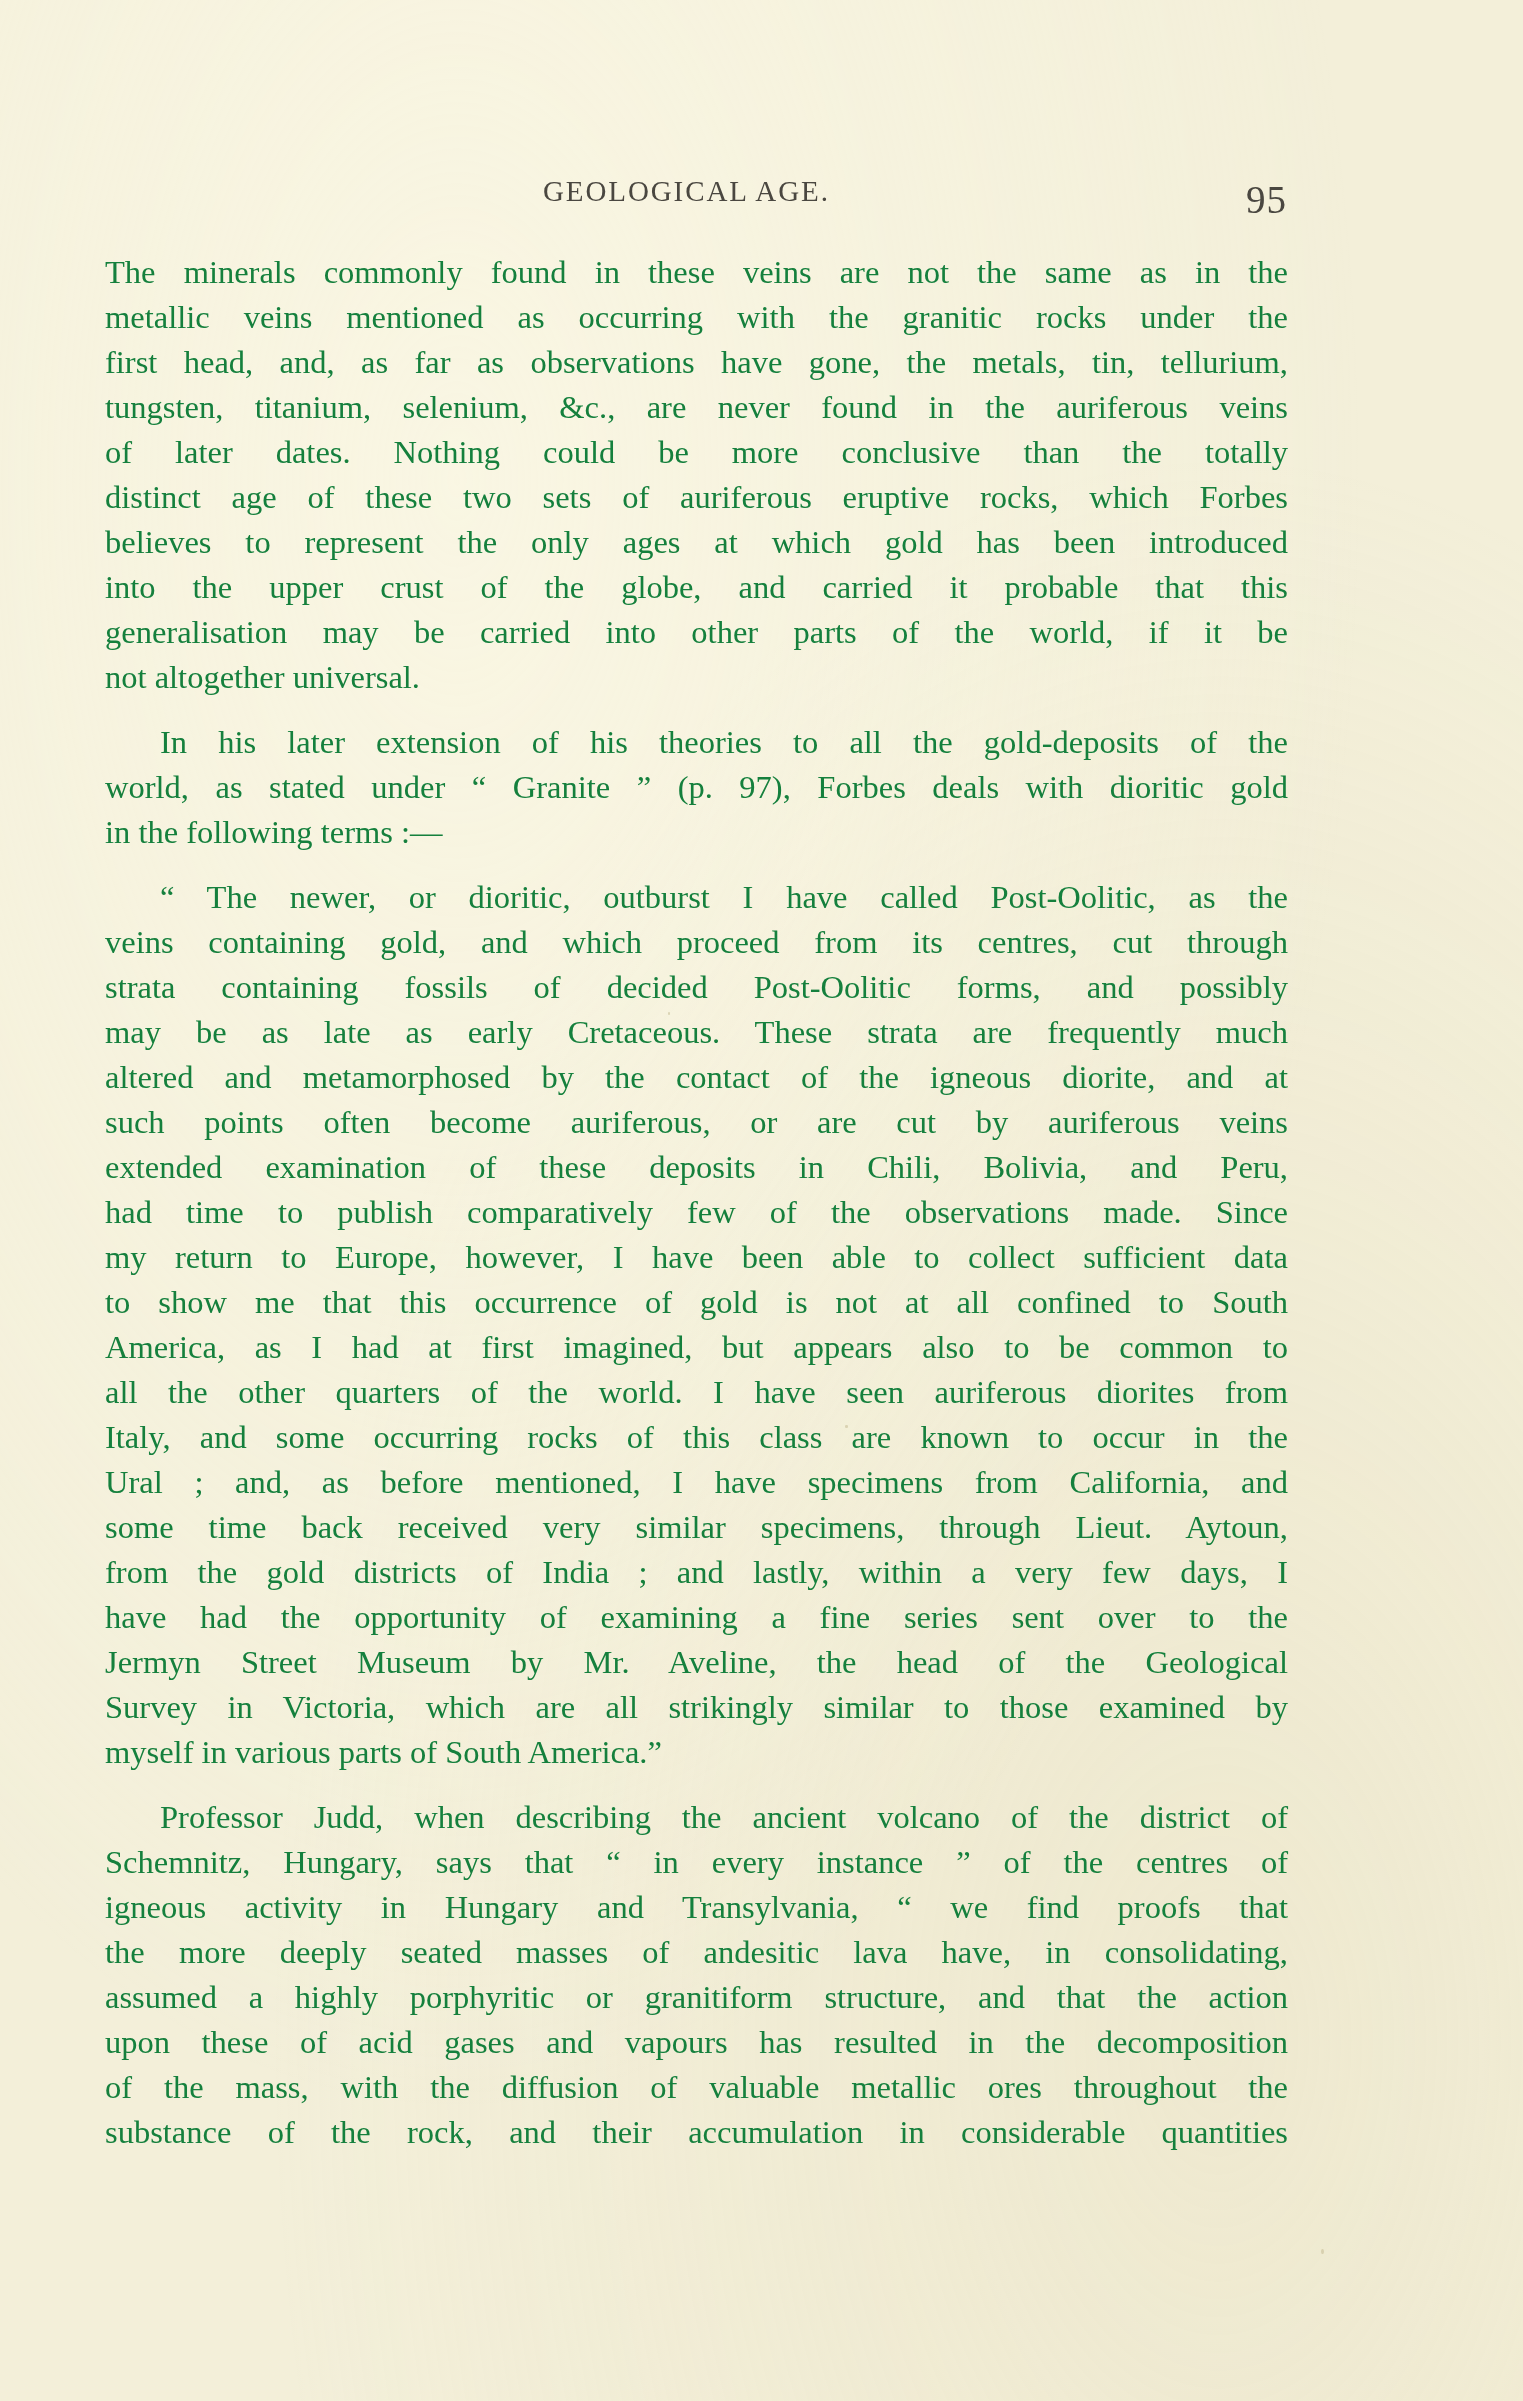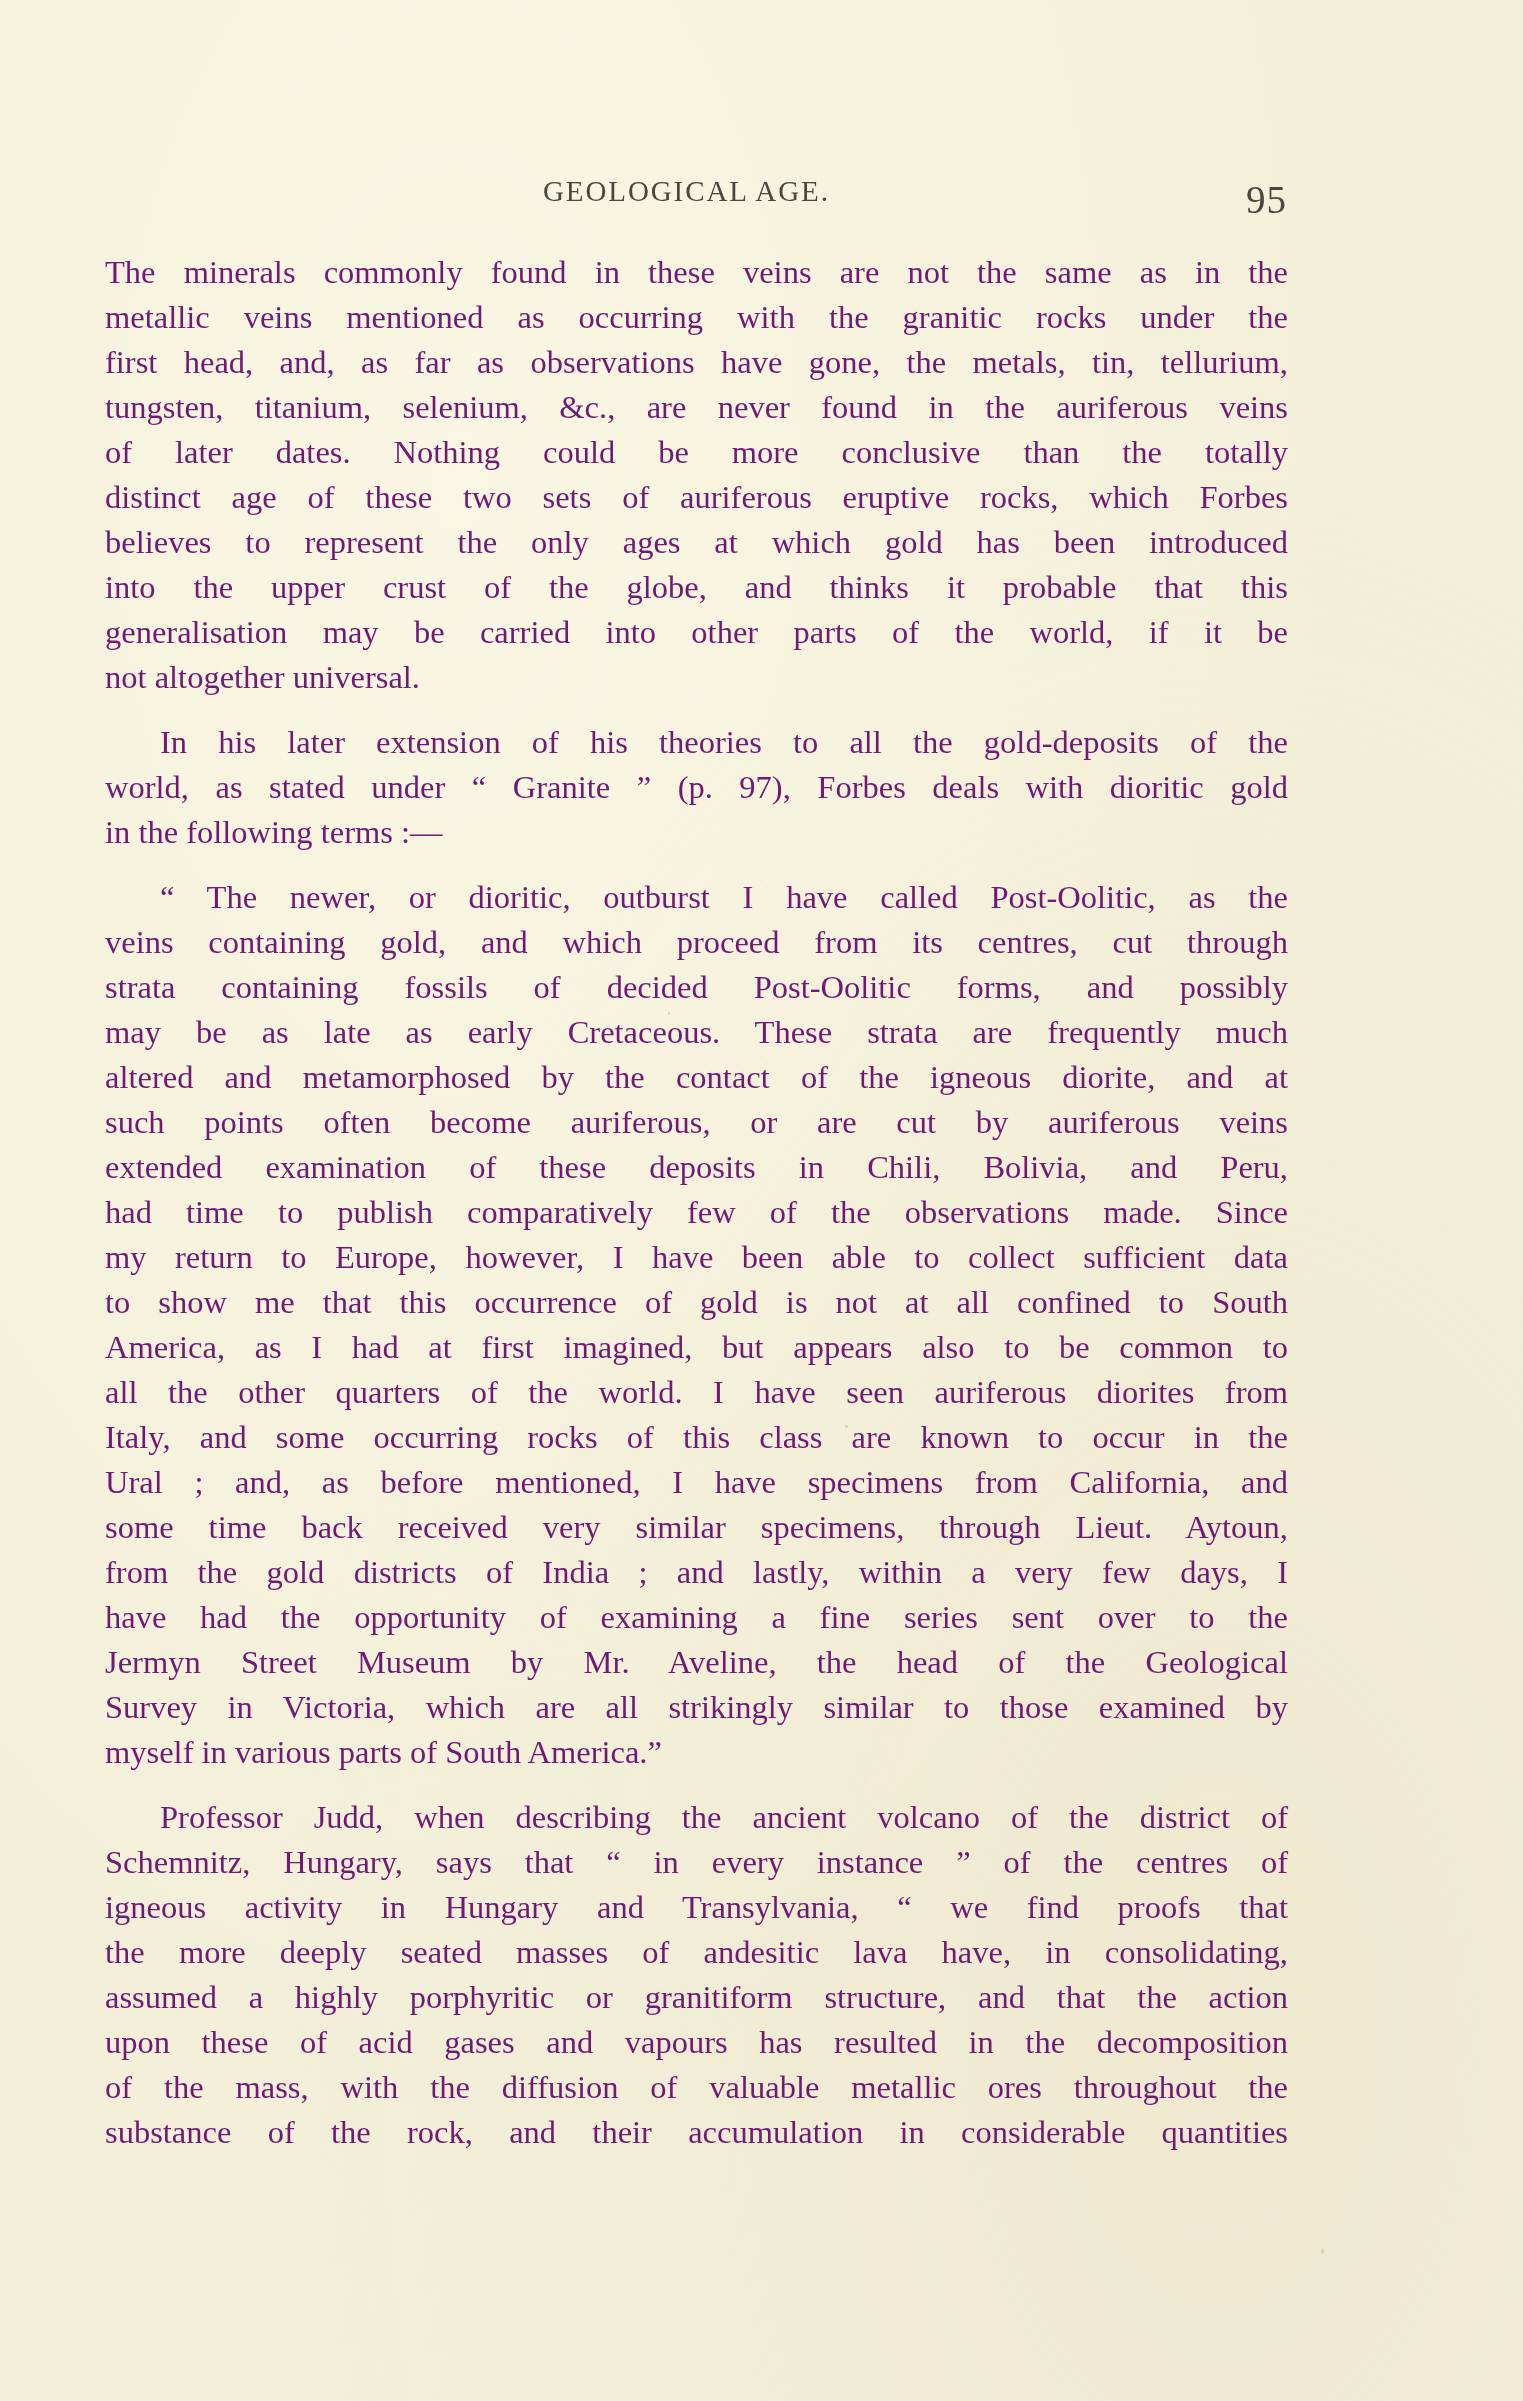--- a/index.html
+++ b/index.html
@@ -59,21 +59,21 @@
   }
   .line {
     display: block;
     height: 45px;
     line-height: 45px;
     font-family: "Liberation Serif", serif;
     font-size: 32.5px;
     white-space: nowrap;
     text-align: justify;
     text-align-last: justify;
-    color: #701a75;
+    color: #15803d;
     overflow: visible;
   }
   .line.indent {
     padding-left: 55px;
     margin-top: 20px;
   }
   .line.last {
     text-align: center;
     text-align-last: left;
   }
@@ -95,21 +95,21 @@
 
   <div class="body-text" id="body-text">
       <div class="paragraph">
         <span class="line">The minerals commonly found in these veins are not the same as in the</span>
         <span class="line">metallic veins mentioned as occurring with the granitic rocks under the</span>
         <span class="line">first head, and, as far as observations have gone, the metals, tin, tellurium,</span>
         <span class="line">tungsten, titanium, selenium, &amp;c., are never found in the auriferous veins</span>
         <span class="line">of later dates. Nothing could be more conclusive than the totally</span>
         <span class="line">distinct age of these two sets of auriferous eruptive rocks, which Forbes</span>
         <span class="line">believes to represent the only ages at which gold has been introduced</span>
-        <span class="line">into the upper crust of the globe, and thinks it probable that this</span>
+        <span class="line">into the upper crust of the globe, and carried it probable that this</span>
         <span class="line">generalisation may be carried into other parts of the world, if it be</span>
         <span class="line last">not altogether universal.</span>
       </div>
       <div class="paragraph">
         <span class="line indent">In his later extension of his theories to all the gold-deposits of the</span>
         <span class="line">world, as stated under “ Granite ” (p. 97), Forbes deals with dioritic gold</span>
         <span class="line last">in the following terms :—</span>
       </div>
       <div class="paragraph">
         <span class="line indent">“ The newer, or dioritic, outburst I have called Post-Oolitic, as the</span>

